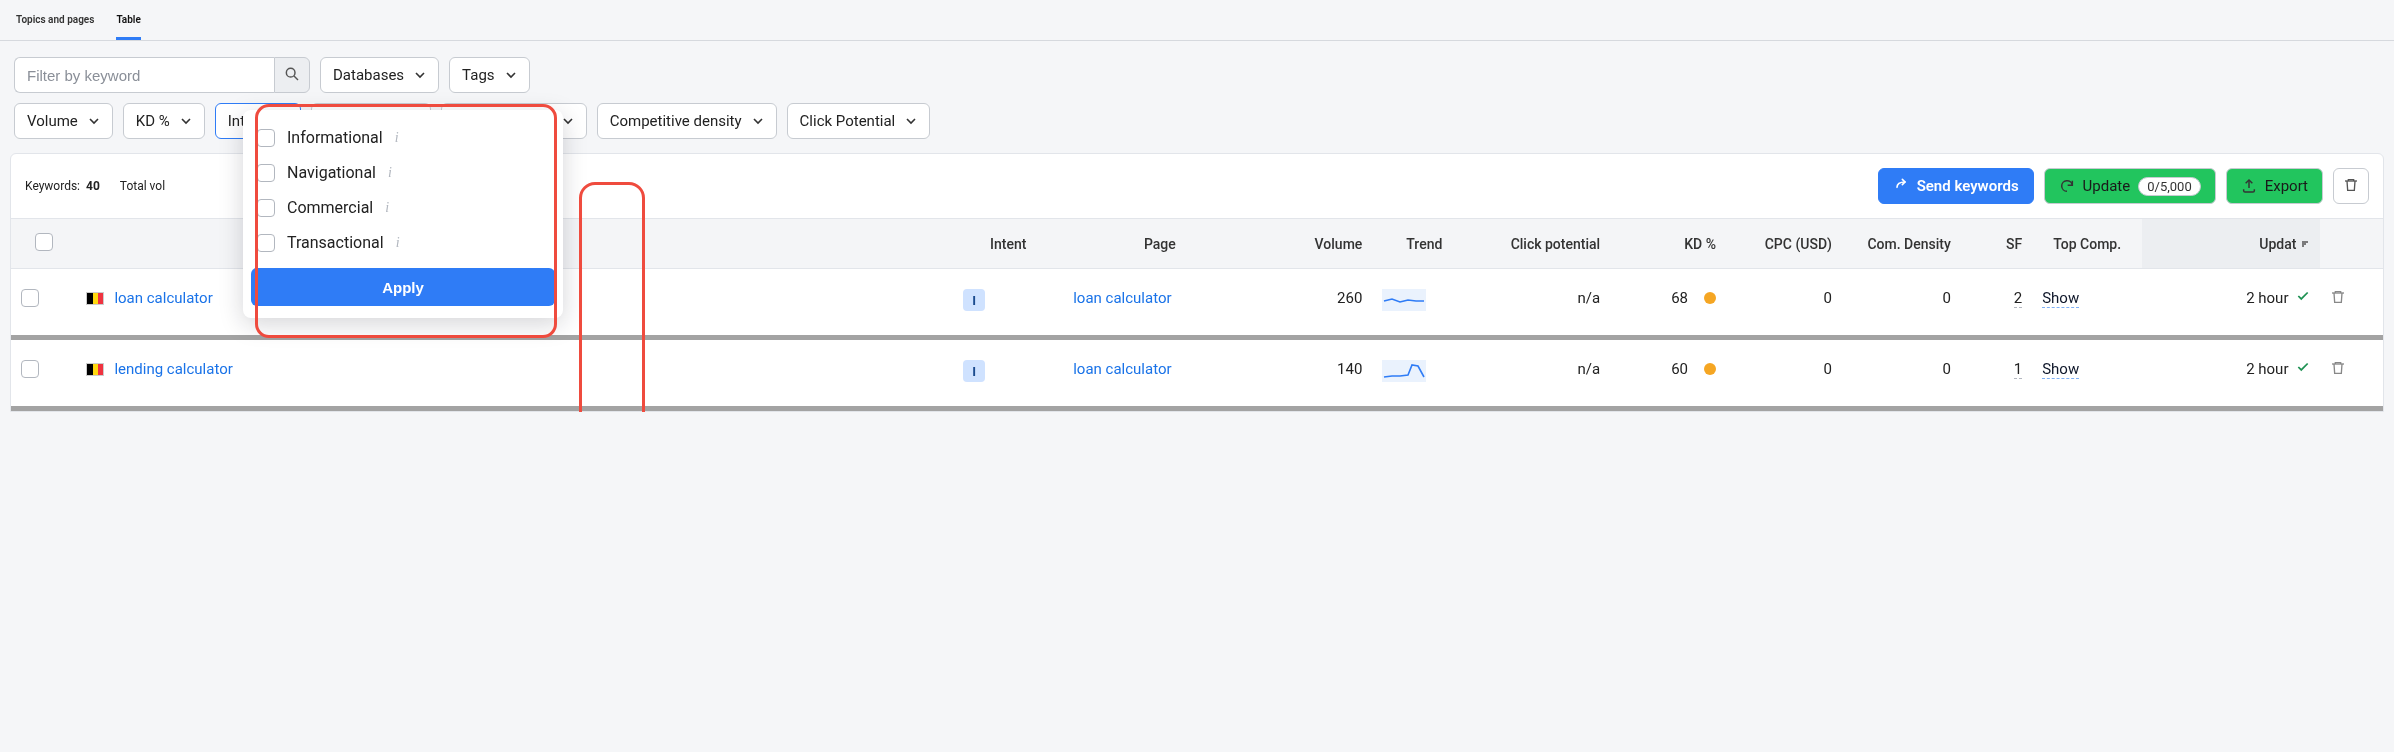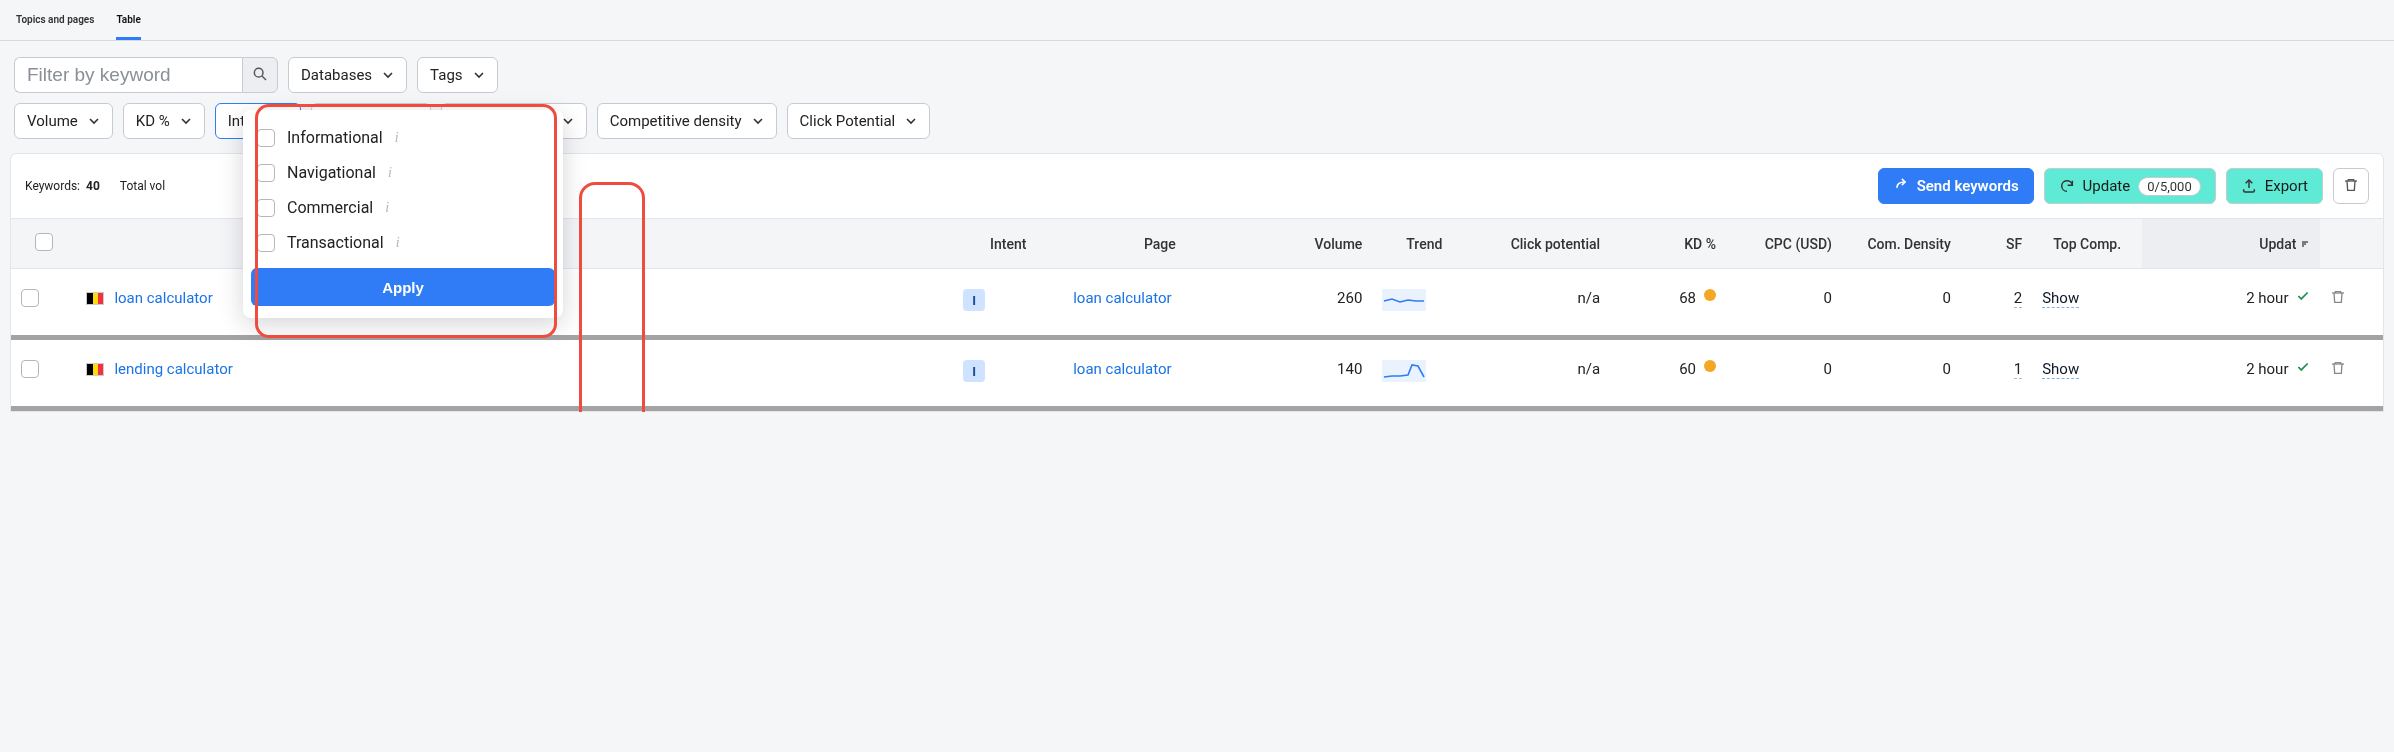--- a/index.html
+++ b/index.html
@@ -18,22 +18,22 @@
     font-weight: 600;
     color: #333;
     border-bottom: 1px solid #d6d9de;
   }
   .tab { padding: 4px 0 12px 0; cursor: pointer; }
   .tab.active { color: #111; border-bottom: 3px solid #2f7cf6; }
   .filters-row { display:flex; align-items:center; gap:10px; padding: 16px 14px 4px 14px; flex-wrap: wrap;}
   .filters-row2 { display:flex; align-items:center; gap:10px; padding: 6px 14px 14px 14px; flex-wrap: wrap;}
   .search-wrap { display:flex; align-items:center; }
   .search-input {
-    width: 228px; height:36px; border:1px solid #c7cbd1; border-right:none;
-    border-radius:6px 0 0 6px; padding:0 12px; font-size:19px; color:#333;
+    width: 260px; height:36px; border:1px solid #c7cbd1; border-right:none;
+    border-radius:6px 0 0 6px; padding:0 12px; font-size:15px; color:#333;
     background:#fff;
   }
   .search-input::placeholder { color:#8a8f98; }
   .search-btn {
     width:36px; height:36px; border:1px solid #c7cbd1; border-radius:0 6px 6px 0;
     background:#eceef1; display:flex; align-items:center; justify-content:center;
     cursor:pointer;
   }
   .pill {
     height:36px; border:1px solid #c7cbd1; border-radius:6px; background:#fff;
@@ -41,40 +41,40 @@
     color:#222; cursor:pointer;
   }
   .pill.active { border-color:#2f7cf6; }
   .chev { width:12px; height:12px; display:inline-block; }
   .chev svg { display:block; }
   .content-panel { background:#fff; border:1px solid #e2e5ea; border-radius:6px 6px 0 0; margin:0 10px; overflow:visible; position:relative; }
   .panel-head { display:flex; align-items:center; justify-content:space-between; padding:14px 14px; }
   .summary { font-size:12px; color:#222; display:flex; gap:6px; }
   .summary b { font-weight:700; }
   .panel-actions { display:flex; align-items:center; gap:10px; }
-  .btn { height:36px; border-radius:6px; border:1px solid #c7cbd1; background:#5eead4; display:flex; align-items:center; gap:8px; padding:0 14px; font-size:15px; cursor:pointer; }
+  .btn { height:36px; border-radius:6px; border:1px solid #c7cbd1; background:#22c55e; display:flex; align-items:center; gap:8px; padding:0 14px; font-size:15px; cursor:pointer; }
   .btn-primary { background:#2f7cf6; border-color:#2f7cf6; color:#fff; font-weight:600; }
   .counter { background:#fff; color:#333; border-radius:12px; font-size:13px; padding:1px 8px; border:1px solid #c7cbd1; }
   .btn .icon { width:16px; height:16px; display:flex; align-items:center; justify-content:center; }
   .icon-btn { width:36px; height:36px; border:1px solid #c7cbd1; border-radius:6px; display:flex; align-items:center; justify-content:center; cursor:pointer; background:#fff; }
   table { width:100%; border-collapse:collapse; }
   thead th { background:#f4f5f7; font-weight:500; font-size:14px; color:#333; text-align:center; padding:14px 10px; border-top:1px solid #e2e5ea; border-bottom:1px solid #e2e5ea; }
   thead th.right, tbody td.right { text-align:right; }
   tbody td { padding:20px 10px; border-bottom:5px solid #a3a3a3; vertical-align:top; font-size:15px; color:#222; }
   .checkbox { width:18px; height:18px; border:1.5px solid #b2b7bf; border-radius:4px; display:inline-block; background:#fff; cursor:pointer; }
   .flag { width:18px; height:13px; display:inline-block; position:relative; border:1px solid #ccc; vertical-align:middle; }
   .flag .stripe { position:absolute; top:0; bottom:0; width:33.33%; }
   .flag .s1 { left:0; background:#000; }
   .flag .s2 { left:33.33%; background:#ffd90f; }
   .flag .s3 { left:66.66%; background:#ef3340; }
   .keyword-cell { display:flex; align-items:center; gap:10px; }
   .link { color:#1a73e8; cursor:pointer; }
   .page-link { color:#1a73e8; cursor:pointer; max-width:120px; display:inline-block; }
   .intent-badge { width:22px; height:22px; border-radius:4px; background:#cfe2ff; color:#1a4b8f; font-weight:700; font-size:13px; display:inline-flex; align-items:center; justify-content:center; }
-  .kd-wrap { display:inline-flex; align-items:flex-start; gap:8px; justify-content:flex-end; }
+  .kd-wrap { display:inline-flex; align-items:center; gap:16px; justify-content:flex-end; }
   .kd-dot { width:12px; height:12px; border-radius:50%; background:#f5a623; }
   .sf-val { border-bottom:1px dashed #b2b7bf; cursor:pointer; }
   .show-link { color:#0f172a; border-bottom:1px dashed #7fb0f5; cursor:pointer; }
   .updated-cell { display:flex; align-items:center; gap:8px; justify-content:flex-end; }
   .check { color:#1f9254; }
   th.sorted { background:#eceef1; }
   .sort-icon { margin-left:4px; }
   .dropdown {
     position:absolute; background:#fff; border-radius:8px; padding:10px 8px 12px 8px;
     box-shadow:0 6px 24px rgba(20,20,40,0.18); width:320px; z-index:20;

